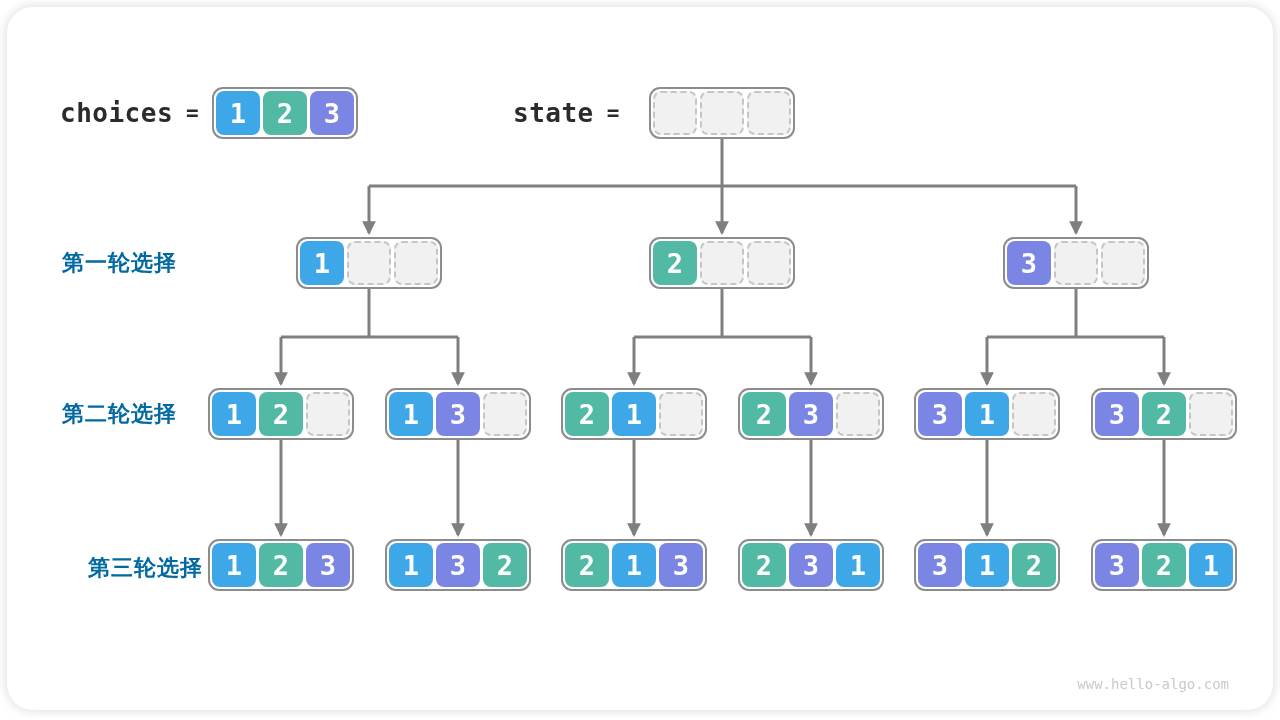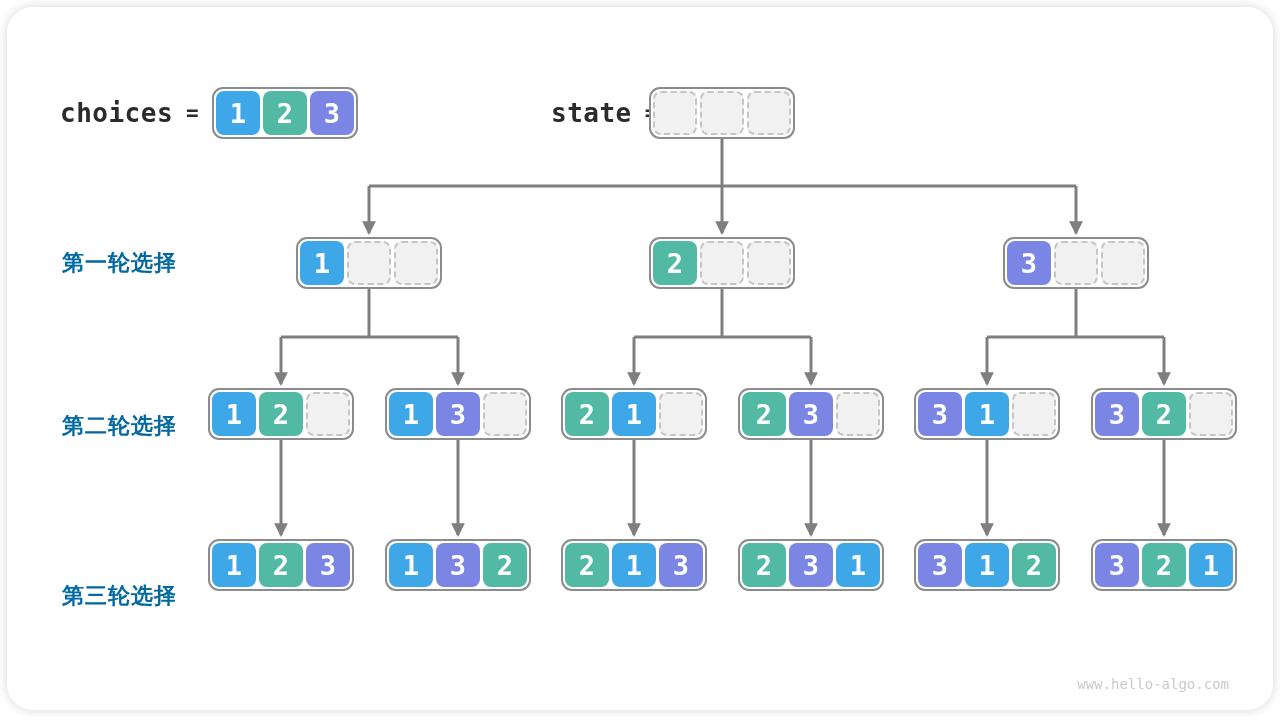--- a/index.html
+++ b/index.html
@@ -76,22 +76,22 @@
   .row-label {
     position: absolute;
     left: 62px;
     font-size: 22px;
     font-weight: 600;
     color: #0369a1;
     letter-spacing: 1px;
     line-height: 28px;
   }
   .row-label.r0 { top: 249px; }
-  .row-label.r1 { top: 400px; margin-top: 12px; }
-  .row-label.r2 { top: 582px; }
+  .row-label.r1 { top: 400px; }
+  .row-label.r2 { top: 554px; margin-left: 26px; }
   .watermark {
     position: absolute;
     right: 51px;
     bottom: 25px;
     font-family: "DejaVu Sans Mono", monospace;
     font-size: 14px;
     color: #c9c9c9;
   }
 </style>
 </head>
@@ -131,21 +131,21 @@
         <path d="M987,440 V535" fill="none" stroke="#7f7f7f" stroke-width="3" marker-end="url(#ah)"></path>
         <path d="M1164,440 V535" fill="none" stroke="#7f7f7f" stroke-width="3" marker-end="url(#ah)"></path>
       </g>
   </svg>
 
   <div class="kw-group" style="left:60px; top:87px;">
     <span class="kw">choices</span>
     <span class="eq">=</span>
   </div>
 
-  <div class="kw-group" style="left:551px; top:87px;">
+  <div class="kw-group" style="left:513px; top:87px;">
     <span class="kw">state</span>
     <span class="eq">=</span>
   </div>
 
   <div class="row-label r0">第一轮选择</div>
   <div class="row-label r1">第二轮选择</div>
   <div class="row-label r2">第三轮选择</div>
 
   <div class="watermark">www.hello-algo.com</div>
 <div class="node" style="left: 212px; top: 87px;">

